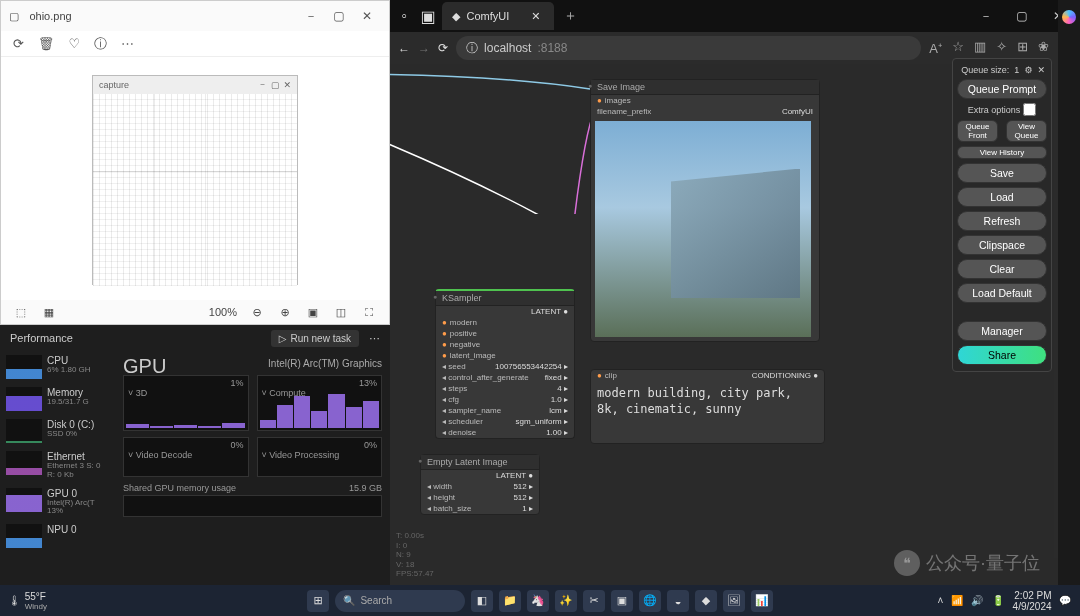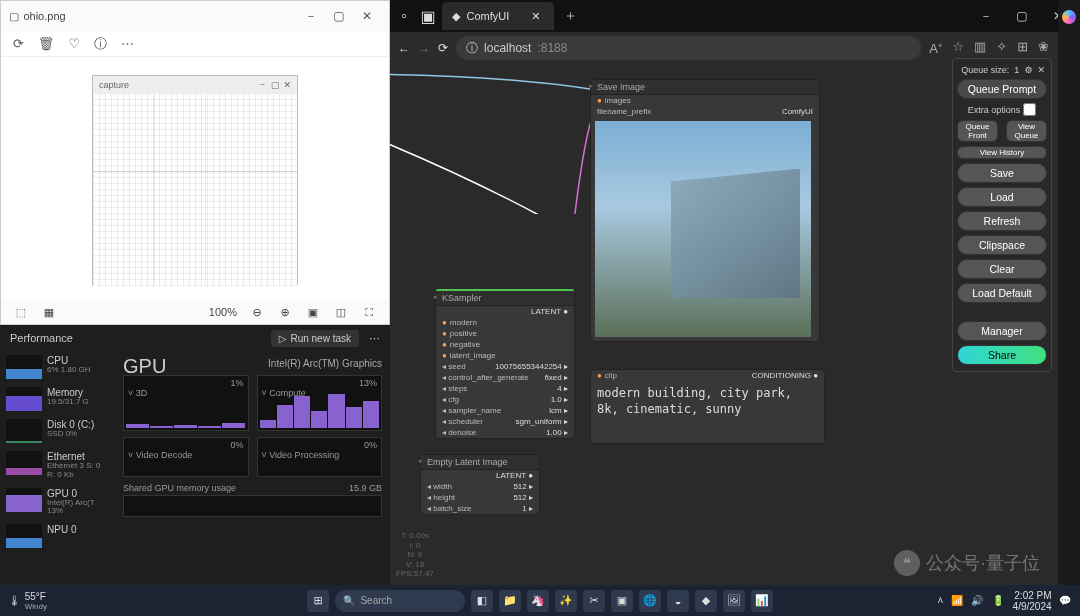--- a/index.html
+++ b/index.html
@@ -106,29 +106,29 @@
 .taskbar .center .search { width: 130px; height: 22px; background: #2f3a4f; border-radius: 11px; display: flex; align-items: center; padding: 0 8px; color: #aaa; gap: 5px; }
 .taskbar .center .tico { width: 22px; height: 22px; background: #2f3a4f; border-radius: 4px; display: flex; align-items: center; justify-content: center; font-size: 11px; }
 .taskbar .tray { margin-left: auto; display: flex; align-items: center; gap: 8px; font-size: 10px; }
 .taskbar .clock { text-align: right; line-height: 1.1; }
 
 
 .watermark { position: absolute; right: 40px; bottom: 40px; color: rgba(255,255,255,.35); font-size: 18px; display: flex; align-items: center; gap: 6px; }
 .watermark .w-icon { width: 26px; height: 26px; border-radius: 50%; background: rgba(255,255,255,.25); display: flex; align-items: center; justify-content: center; font-size: 14px; }
 
 
-.comfy-stats { position: absolute; left: 6px; bottom: 6px; font-size: 8px; color: #666; line-height: 1.2; text-align: center; }
+.comfy-stats { position: absolute; left: 6px; bottom: 6px; font-size: 8px; color: #666; line-height: 1.2; }
 </style>
 </head>
 <body>
 
 <div class="img-viewer">
   <div class="iv-titlebar">
     <span>▢</span>
-    <span style="margin-left:4px">ohio.png</span>
+    <span style="margin-left:10px">ohio.png</span>
     <span class="spacer"></span>
     <span class="iv-ctrl">－</span>
     <span class="iv-ctrl">▢</span>
     <span class="iv-ctrl">✕</span>
   </div>
   <div class="iv-tools">
     <span>⟳</span>
     <span>🗑</span>
     <span>♡</span>
     <span>ⓘ</span>

